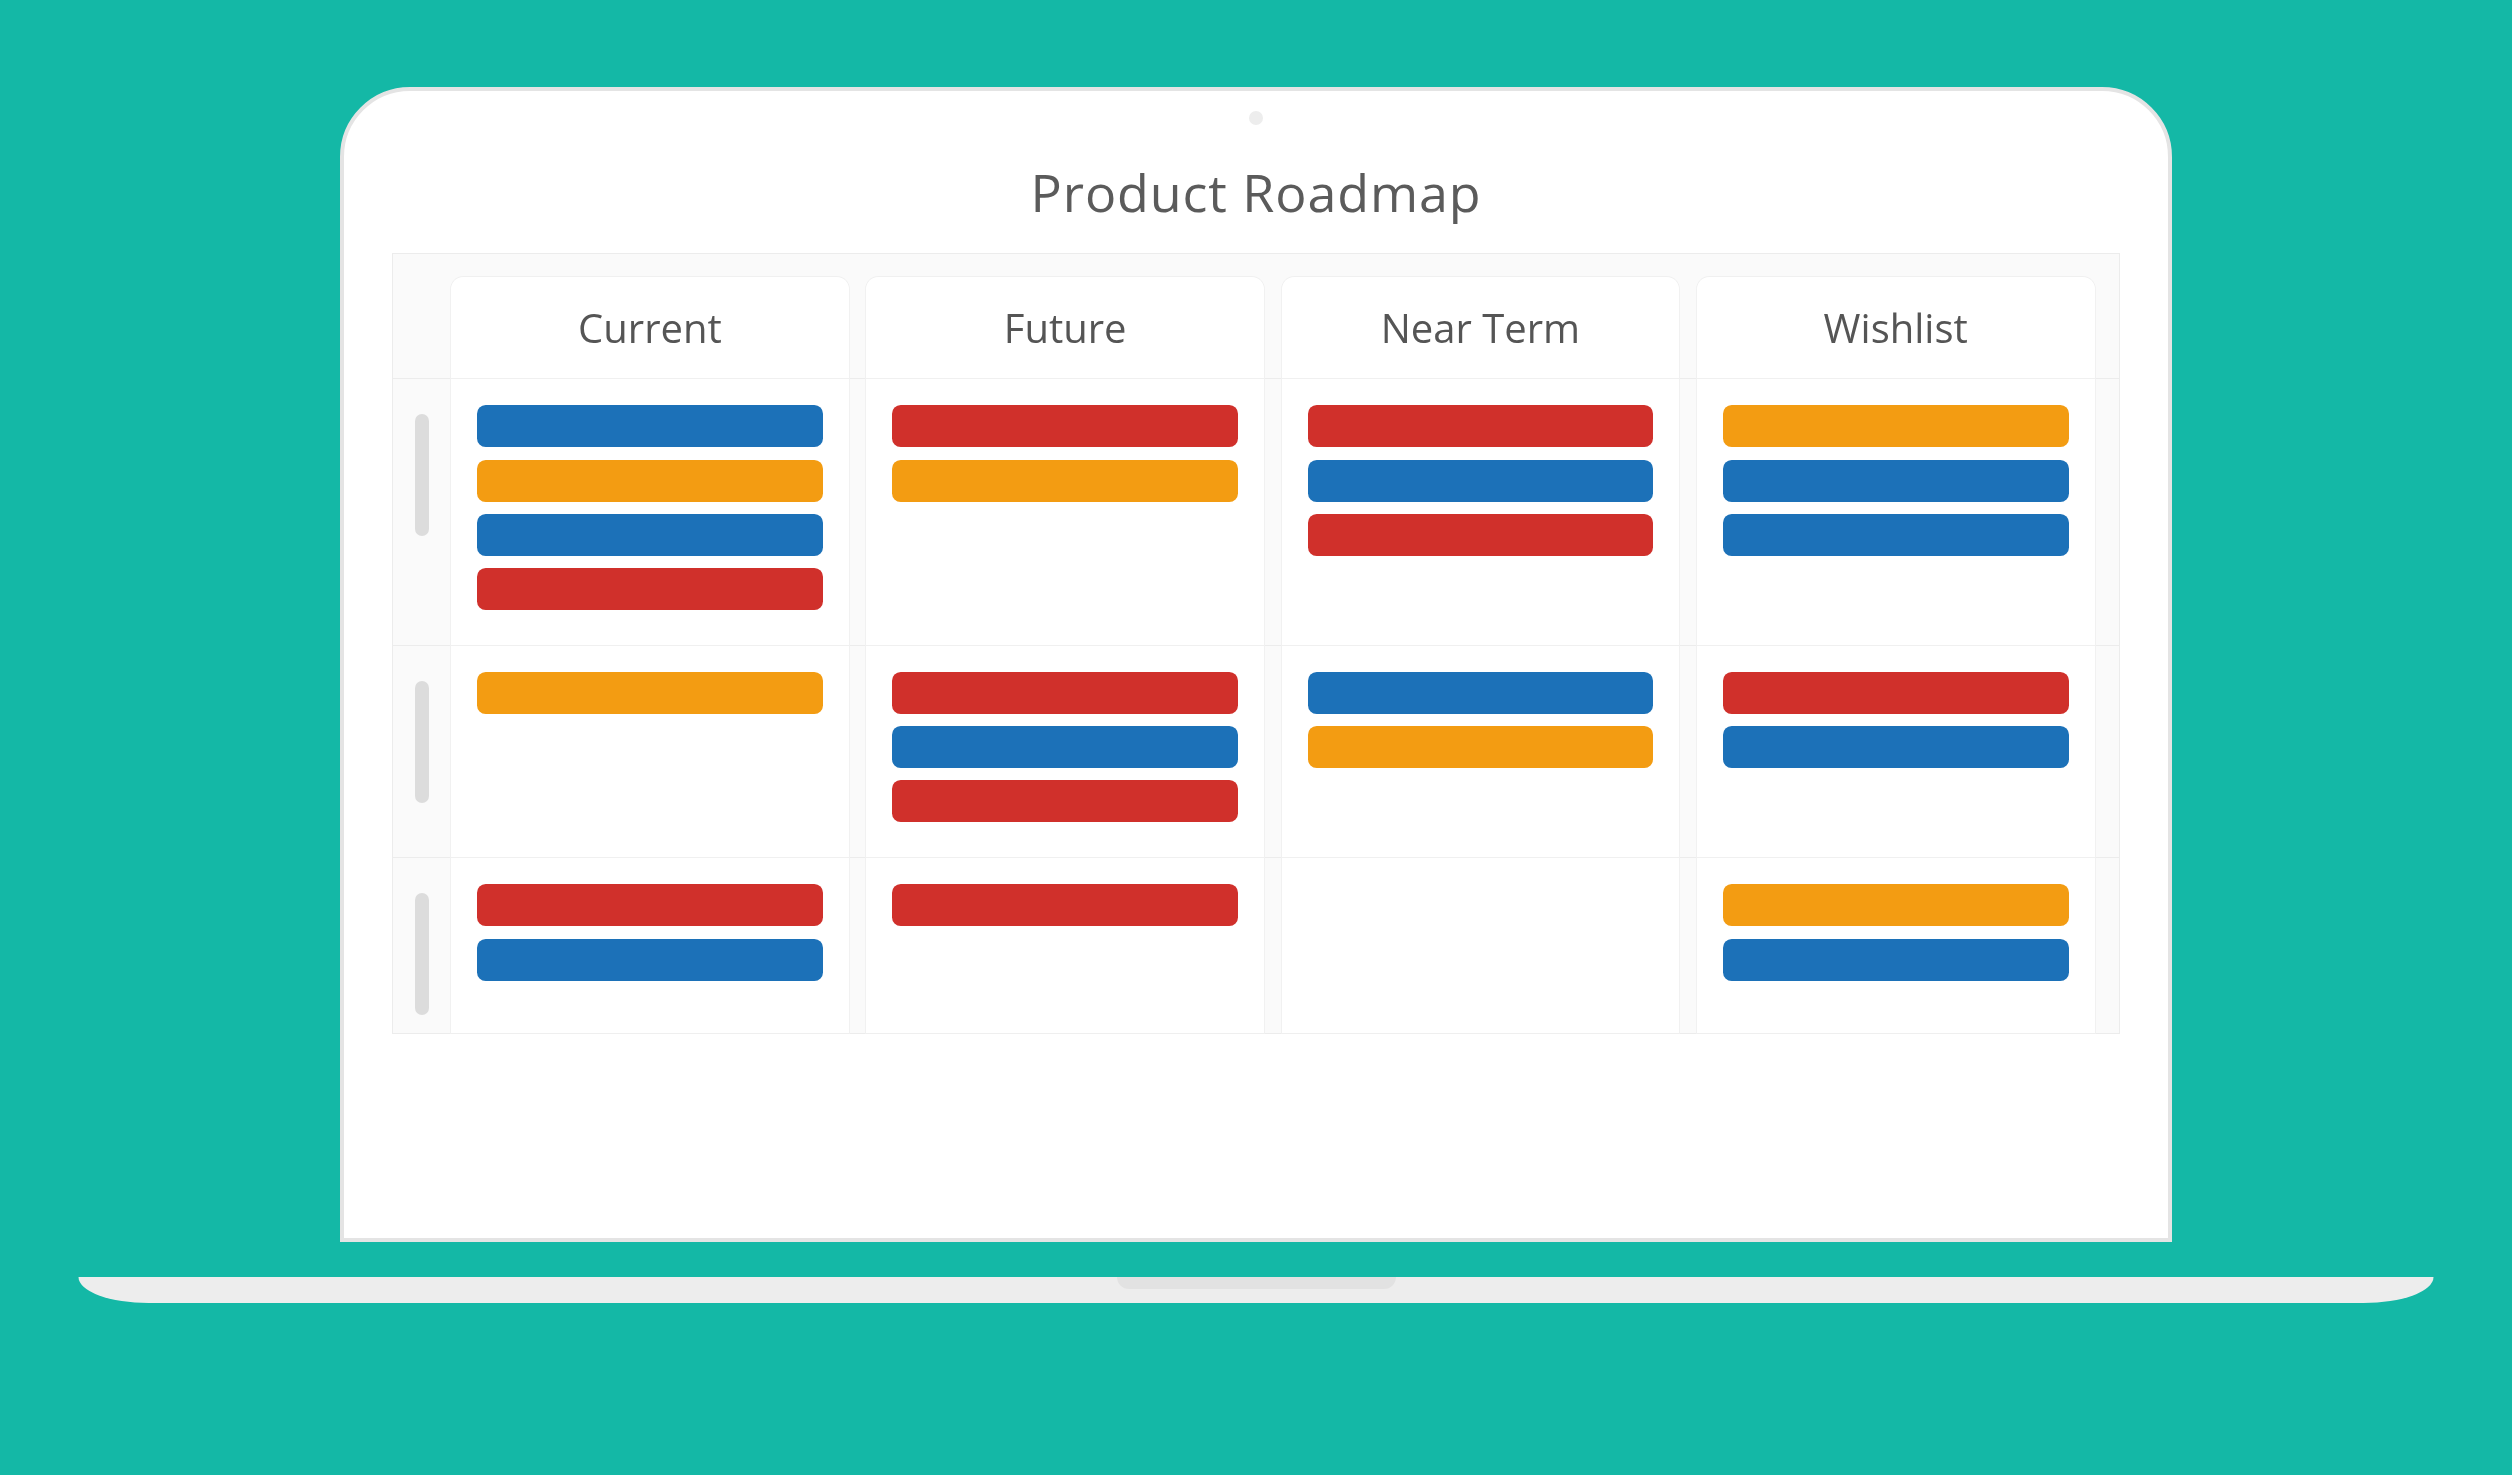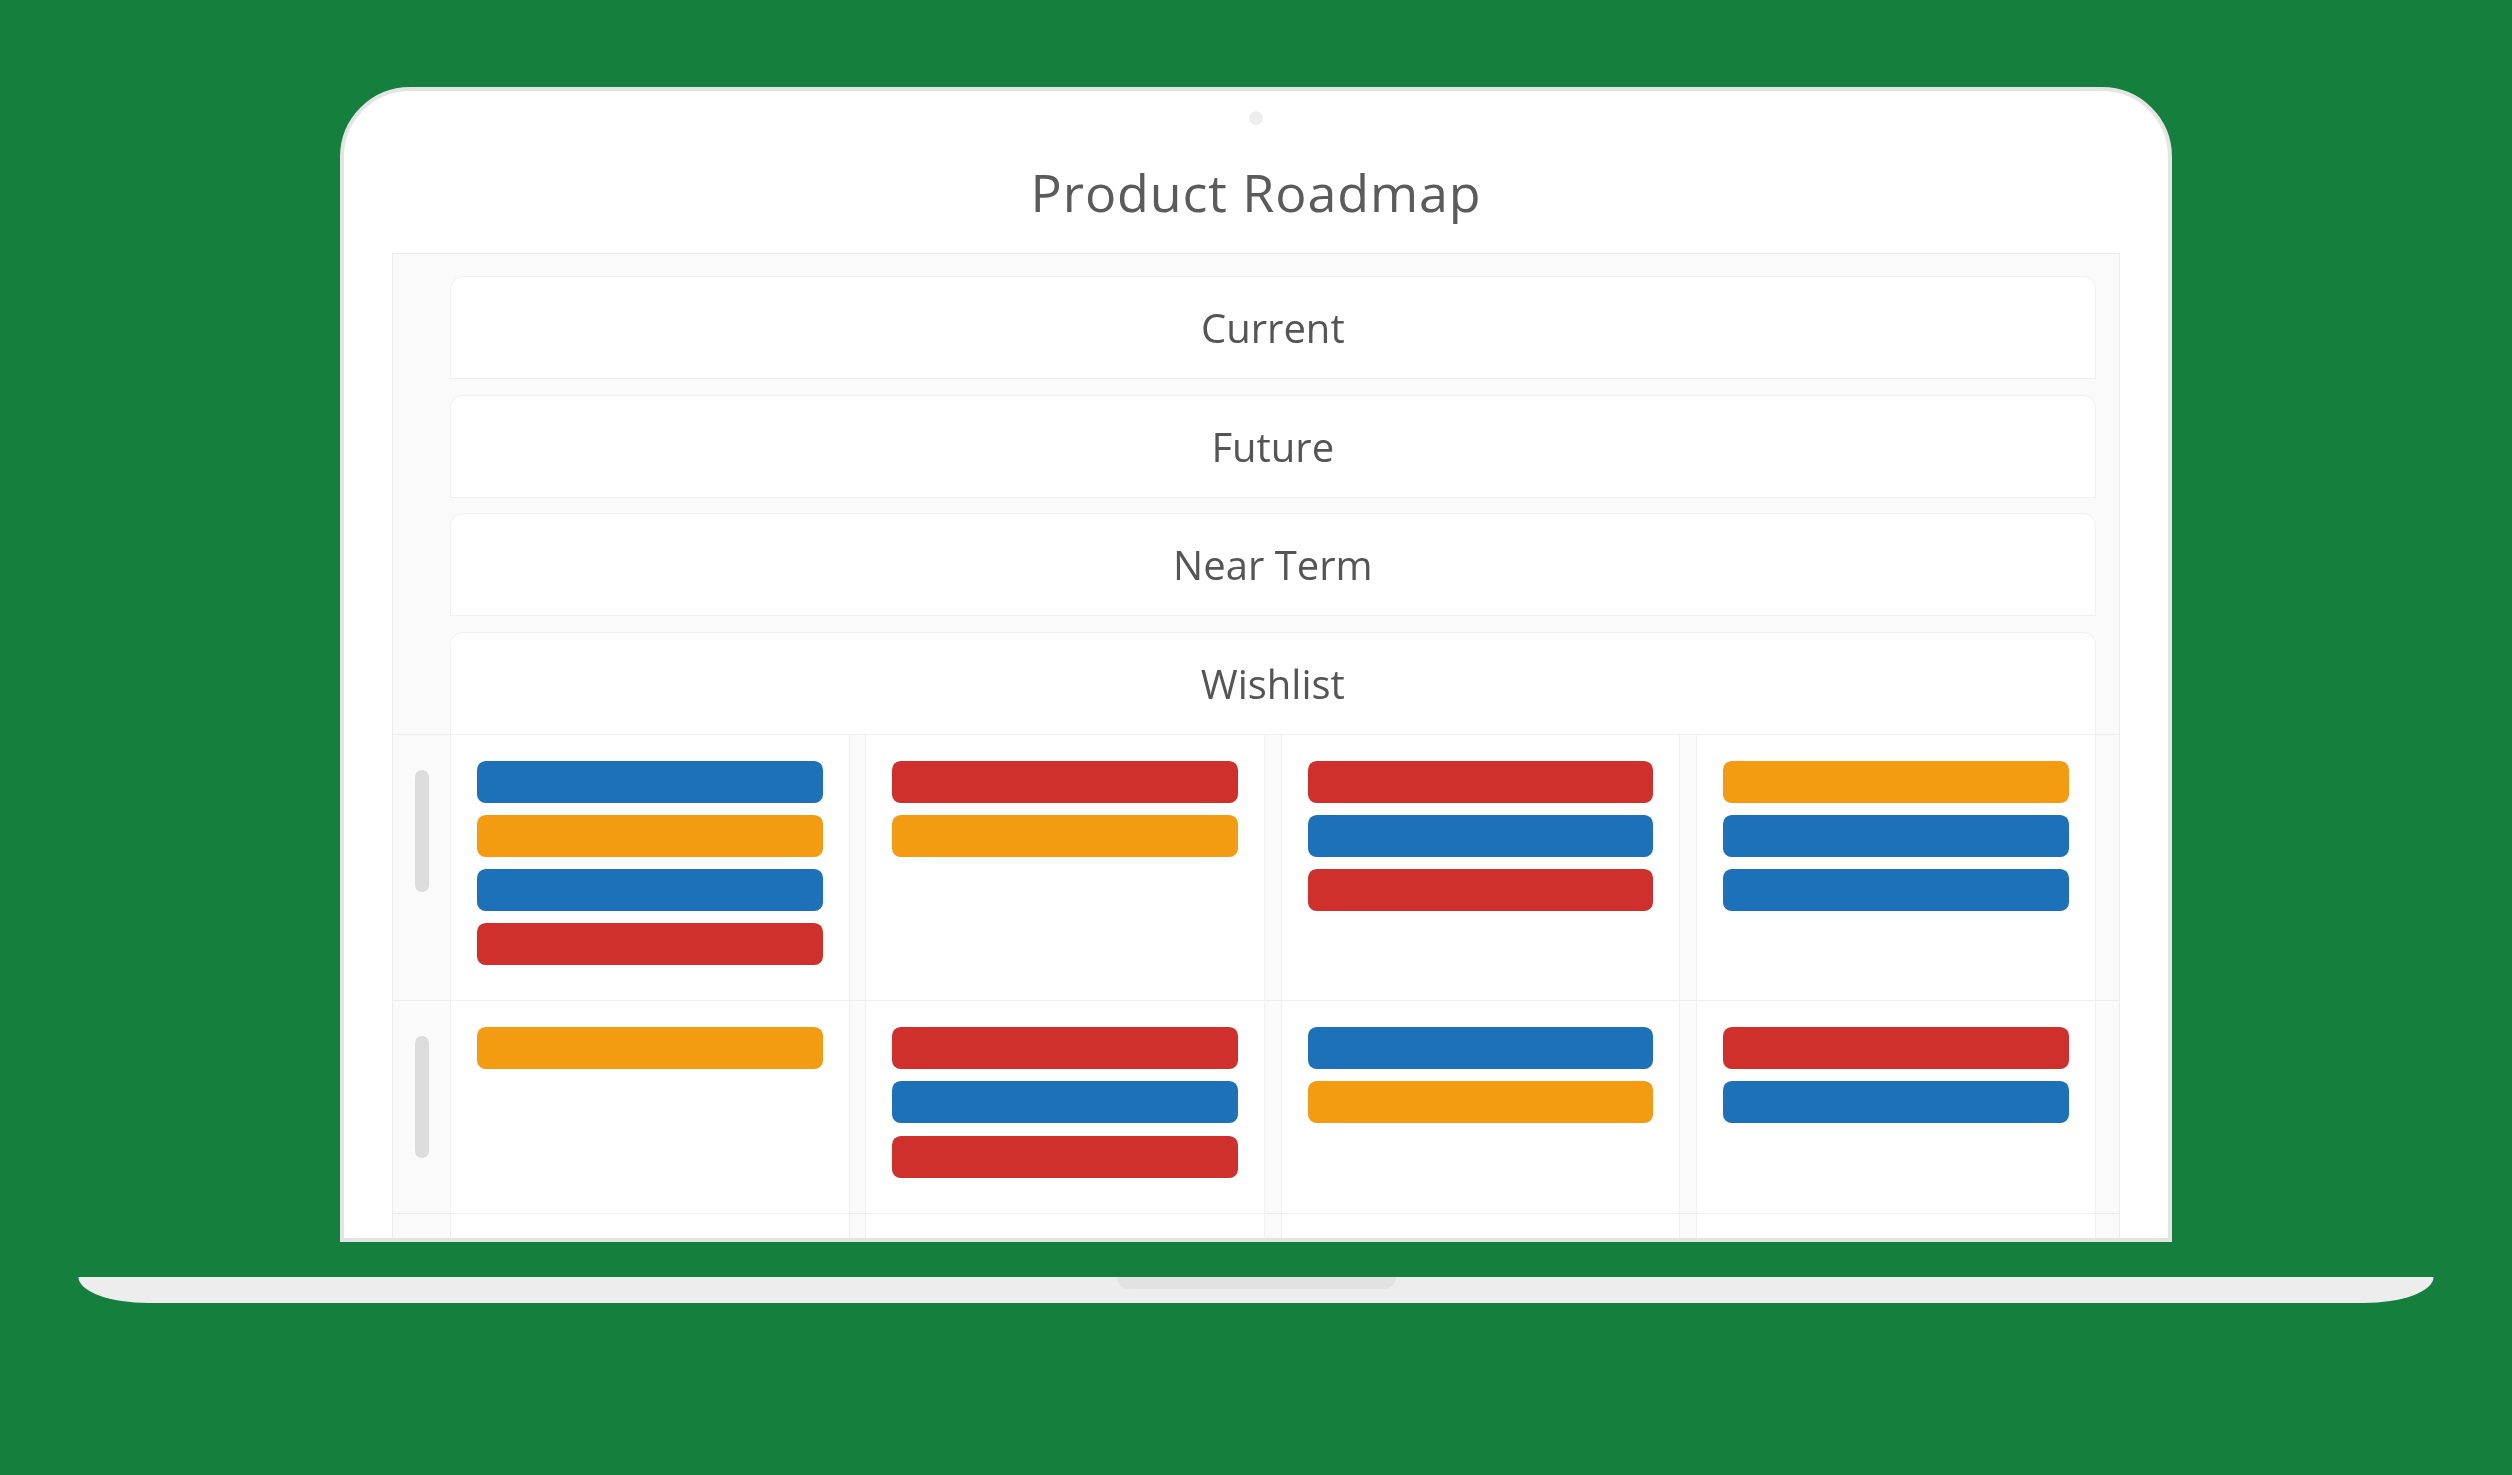--- a/index.html
+++ b/index.html
@@ -9,21 +9,21 @@
     height: 100%;
     background: #ffffff;
     font-family: "Open Sans", "Helvetica Neue", Arial, sans-serif;
   }
 
   .stage {
     position: relative;
     width: 2512px;
     height: 1476px;
     margin: 0 auto;
-    background: #15803d;
+    background: #14b8a6;
   }
 
   
 
   .laptop {
     position: absolute;
     left: 50%;
     top: 87px;
     transform: translateX(-50%);
     width: 1832px;
@@ -98,21 +98,20 @@
     background: #fafafa;
     box-sizing: border-box;
   }
 
   
   .col-headers {
     display: flex;
     gap: 17.4px;
     padding: 23px 24.4px 0 58px;
     box-sizing: border-box;
-    flex-direction: column;
   }
   .col-header {
     flex: 1 1 0;
     background: #ffffff;
     border-radius: 12.2px 12.2px 0 0;
     text-align: center;
     font-size: 40px;
     color: #555;
     padding: 23px 0;
     box-shadow: 0 0 0 0.9px #f0f0f0;

